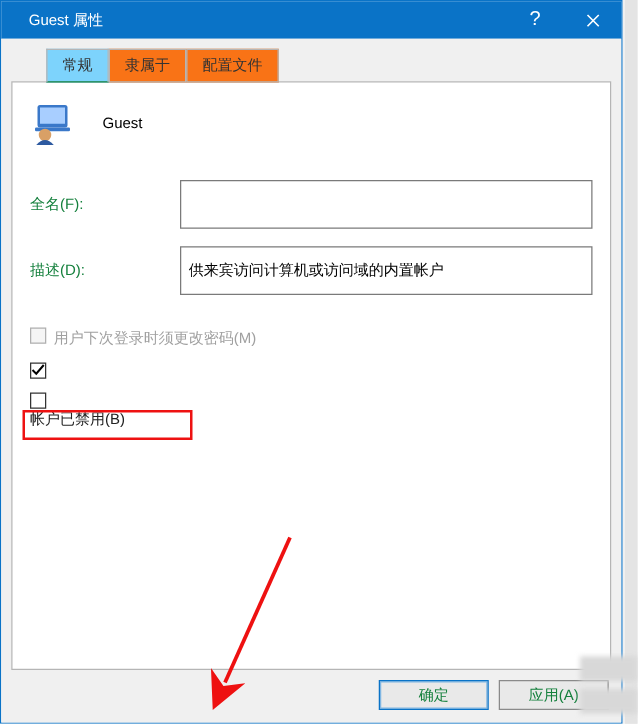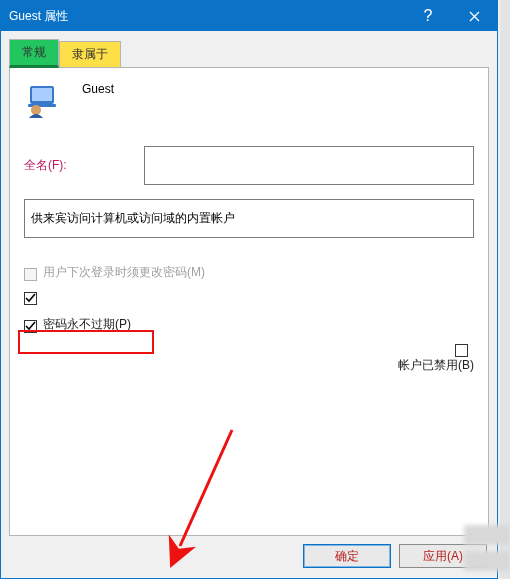--- a/index.html
+++ b/index.html
@@ -19,21 +19,21 @@
     border: 1px solid #0a73c7;
     display: flex;
     flex-direction: column;
   }
   .titlebar {
     height: 30px;
     background: #0a73c7;
     color: #fff;
     display: flex;
     align-items: center;
-    padding-left: 8px;
+    padding-left: 22px;
   }
   .titlebar .title {
     flex: 1;
     font-size: 12px;
   }
   .titlebar .tbtn {
     width: 46px;
     height: 30px;
     display: flex;
     align-items: center;
@@ -52,72 +52,73 @@
   .tabs {
     display: flex;
     align-items: flex-end;
     position: relative;
     z-index: 2;
     margin-bottom: -1px;
   }
   .tab {
     padding: 4px 12px;
     border: 1px solid #b5b5b5;
-    background: #fde047;
+    background: #f97316;
     font-size: 12px;
     color: #333;
     margin-right: 0px;
     position: relative;
   }
   .tab.active {
-    background: #22c55e;
-    border-bottom: 3px solid #15803d;
+    background: #7dd3fc;
+    border-bottom: 1px solid #15803d;
     z-index: 3;
+    margin-left: 28px;
   }
   .tab-panel {
     flex: 1;
     border: 1px solid #b5b5b5;
     background: #ffffff;
     padding: 14px 14px 14px 14px;
     position: relative;
   }
   .user-row {
     display: flex;
-    align-items: flex-start;
+    align-items: center;
     margin-bottom: 28px;
   }
   .user-icon {
     width: 36px;
     height: 36px;
     margin-right: 22px;
   }
   .field-row {
     display: flex;
     align-items: center;
     margin-bottom: 14px;
   }
   .field-label {
     width: 120px;
-    color: #be185d;
+    color: #15803d;
   }
   .field-input {
     flex: 1;
     height: 39px;
     border: 1px solid #7a7a7a;
     padding: 2px 6px;
     font-family: inherit;
     font-size: 12px;
     background: #fff;
   }
   .checks {
     margin-top: 26px;
   }
   .chk-row {
     display: flex;
-    align-items: flex-end;
+    align-items: flex-start;
     margin-bottom: 11px;
     color: #222;
   }
   .chk-row.disabled { color: #a0a0a0; }
   .chk {
     width: 13px;
     height: 13px;
     border: 1px solid #333;
     margin-right: 6px;
     display: inline-flex;
@@ -143,21 +144,21 @@
     padding: 8px 2px 2px 2px;
     gap: 8px;
   }
   .btn {
     width: 88px;
     height: 24px;
     border: 1px solid #8a8a8a;
     background: #e9e9e9;
     font-family: inherit;
     font-size: 12px;
-    color: #b91c1c;
+    color: #15803d;
     display: flex;
     align-items: center;
     justify-content: center;
   }
   .btn.default {
     border: 1px solid #0a73c7;
     box-shadow: inset 0 0 0 1px #7fb6e3;
   }
   .arrow-svg {
     position: absolute;
@@ -200,20 +201,21 @@
           <path d="M1 1 L10 10 M10 1 L1 10" stroke="#fff" stroke-width="1.3"></path>
         </svg>
     </div>
   </div>
 
   <div class="body">
 
     <div class="tabs">
       <div class="tab active">常规</div>
       <div class="tab">隶属于</div>
+      <div class="tab">配置文件</div>
     </div>
 
     <div class="tab-panel">
 
       <div class="user-row">
         <span class="user-icon">
           <svg viewBox="0 0 36 36">
             <rect x="6" y="4" width="24" height="18" rx="2" fill="#3a78c9"></rect>
             <rect x="8" y="6" width="20" height="13" fill="#a8ceff"></rect>
             <rect x="4" y="22" width="28" height="3" rx="1" fill="#3a78c9"></rect>
@@ -223,46 +225,39 @@
         </span>
         <span>Guest</span>
       </div>
 
       <div class="field-row">
         <span class="field-label">全名(F):</span>
         <input class="field-input" value="" style="">
       </div>
 
       <div class="field-row">
+        <span class="field-label">描述(D):</span>
         <input class="field-input" value="供来宾访问计算机或访问域的内置帐户" style="">
       </div>
 
       <div class="checks">
 
         <div class="chk-row disabled">
           <span class="chk disabled"></span>
           <span>用户下次登录时须更改密码(M)</span>
         </div>
 
         <div class="chk-row">
           <span class="chk">
             <svg viewBox="0 0 11 11">
                 <path d="M1 5 L4 8 L10 1" stroke="#000" stroke-width="1.6" fill="none"></path>
               </svg>
           </span>
         </div>
 
-        <div class="chk-row">
-          <span class="chk">
-            <svg viewBox="0 0 11 11">
-                <path d="M1 5 L4 8 L10 1" stroke="#000" stroke-width="1.6" fill="none"></path>
-              </svg>
-          </span>
-          <span>密码永不过期(P)</span>
-        </div>
 
         <div class="chk-row" id="disabled-row" style="position:relative;flex-direction:column;">
           <span class="chk"></span>
           <span>帐户已禁用(B)</span>
         </div>
 
 
       </div>
 
       <div class="highlight-box" style="top:262px;"></div>

